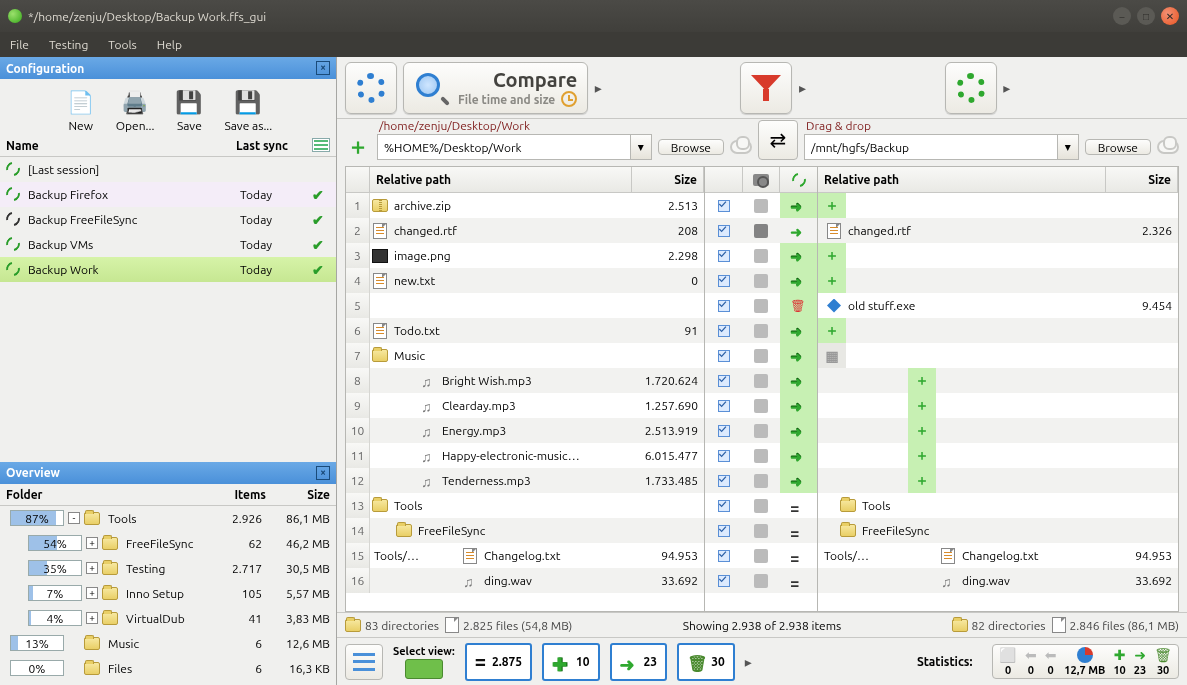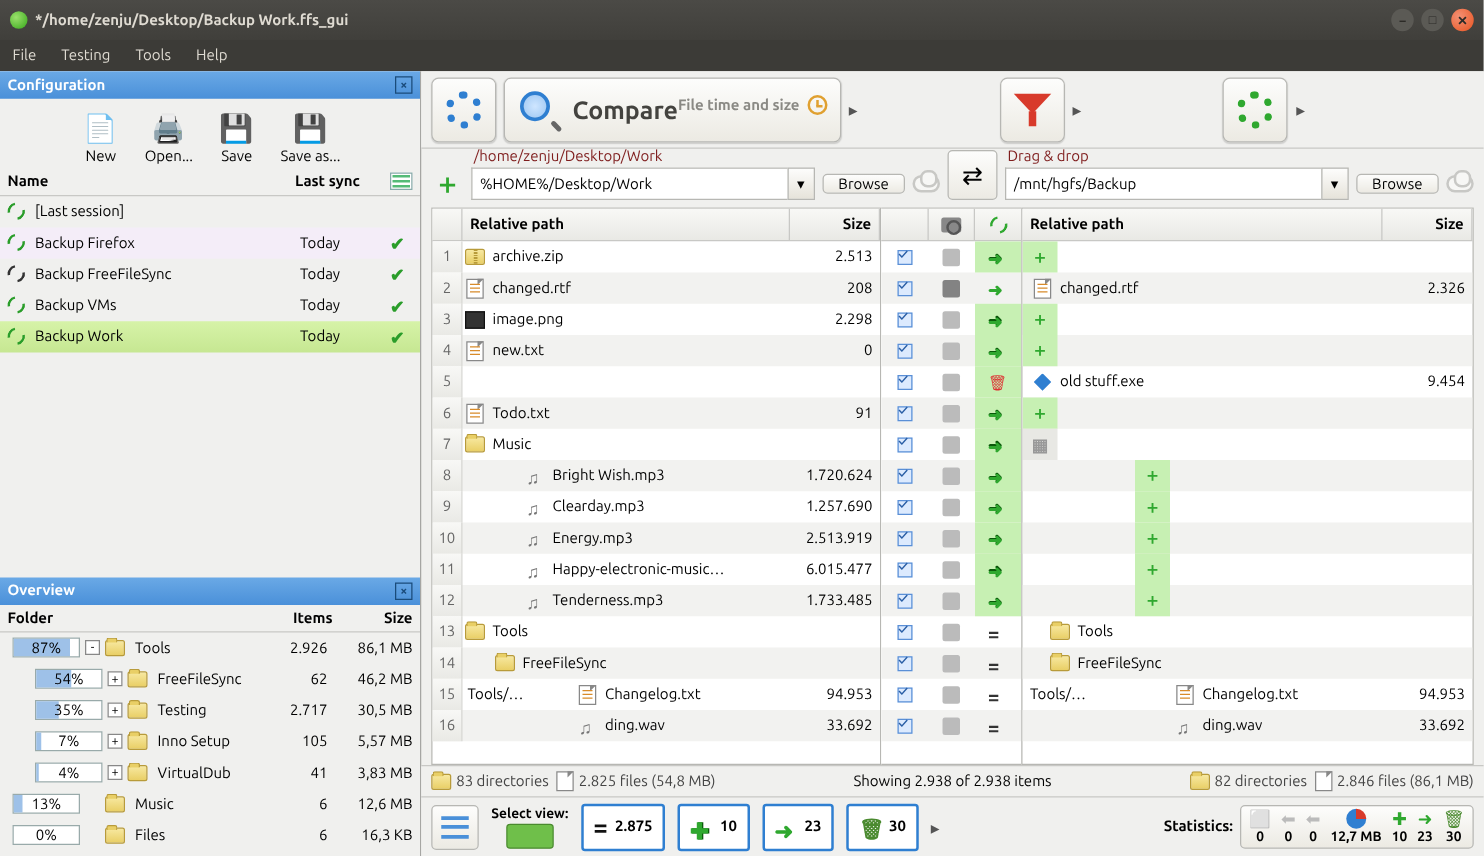--- a/index.html
+++ b/index.html
@@ -1,19 +1,19 @@
 <!DOCTYPE html>
 <html><head>
 <meta charset="utf-8">
 <style>
 * { margin: 0; padding: 0; box-sizing: border-box; font-family: "Ubuntu", "Segoe UI", sans-serif; font-size: 12px; }
 body { width: 1187px; height: 685px; background: #f0f0ee; overflow: hidden; display: flex; flex-direction: column; }
 
 
-.titlebar { height: 26px; background: linear-gradient(#4b4a46,#403f3b); color: #dfdbd2; display: flex; align-items: center; padding: 16px 8px; font-weight: bold; }
+.titlebar { height: 26px; background: linear-gradient(#4b4a46,#403f3b); color: #dfdbd2; display: flex; align-items: center; padding: 16px 8px; font-weight: normal; }
 .titlebar-left { flex: 1; display: flex; align-items: center; gap: 6px; }
 .title-icon { width: 14px; height: 14px; border-radius: 7px; background: radial-gradient(circle at 35% 35%, #9be06c, #36a81a); }
 .win-btns { display: flex; gap: 6px; }
 .win-btn { width: 18px; height: 18px; border-radius: 9px; background: #5b5a55; display: flex; align-items: center; justify-content: center; color: #2b2a27; font-size: 10px; }
 .win-btn.close { background: radial-gradient(circle at 35% 35%, #f39074, #e95420); }
 
 .menubar { height: 25px; background: #3c3b37; color: #dfdbd2; display: flex; align-items: stretch; }
 .menu-item { padding: 0 10px; display: flex; align-items: center; cursor: default; }
 
 
@@ -79,21 +79,21 @@
 .mag { width:36px; height:30px; position:relative; }
 .mag .lens{position:absolute; left:2px; top:0; width:24px; height:24px; border:3px solid #2f7fd1; border-radius:14px; background:radial-gradient(#cfe6ff,#9cc6f2);}
 .mag .hndl{position:absolute; right:0; bottom:0; width:10px; height:4px; background:#666; transform:rotate(45deg); border-radius:2px;}
 .funnel { width:30px; height:26px; position:relative; }
 .funnel::before{content:""; position:absolute; left:0; top:0; border-left:15px solid transparent; border-right:15px solid transparent; border-top:16px solid #d83a2b;}
 .funnel::after{content:""; position:absolute; left:12px; top:14px; width:6px; height:12px; background:#d83a2b;}
 .arrpair { width:34px; height:28px; position:relative; }
 .arrpair .a1,.arrpair .a2{position:absolute; width:24px; height:10px; background:#2fa82f;}
 .arrpair .a1{top:2px; left:0; clip-path:polygon(0 50%,30% 0,30% 30%,100% 30%,100% 70%,30% 70%,30% 100%);}
 .arrpair .a2{bottom:2px; right:0; clip-path:polygon(100% 50%,70% 0,70% 30%,0 30%,0 70%,70% 70%,70% 100%);}
-.big-txt { display:flex; flex-direction:row; align-items:flex-start; }
+.big-txt { display:flex; flex-direction:column; align-items:flex-end; }
 .big-txt .t1 { font-size:20px; font-weight:bold; color:#44433f; }
 .big-txt .t2 { font-size:13px; font-weight:bold; color:#8a8984; display:flex; align-items:center; gap:6px;}
 .chev { width:8px; display:flex; align-items:center; justify-content:center; font-size:14px; color:#555; padding:0 4px; }
 .mini-clock { width:16px; height:16px; border:2px solid #e0a030; border-radius:9px; position:relative;}
 .mini-clock::before{content:"";position:absolute;left:5px;top:2px;width:2px;height:5px;background:#e0a030;}
 .mini-clock::after{content:"";position:absolute;left:5px;top:6px;width:5px;height:2px;background:#e0a030;}
 .mirror-arr{color:#555;font-size:14px;font-weight:bold;}
 
 
 .pathbar { display:flex; align-items:flex-end; gap:6px; padding:0 8px 6px; }
@@ -174,21 +174,21 @@
 .selview .gic{width:38px;height:20px;background:#6fbf4a;border:1px solid #4a8a2f;border-radius:3px;}
 .viewbtn{height:38px;border:2px solid #2f7fd1;border-radius:3px;background:#fff;display:flex;align-items:center;gap:6px;padding:0 8px;font-weight:bold;}
 .vb-eq::before{content:"=";font-size:20px;color:#111;}
 .vb-cr{width:18px;height:16px;color:#2fa82f;font-size:18px;font-weight:bold;}
 .vb-cr::before{content:"➜";}
 .vb-cr.plus::before{content:"✚";text-shadow:1px 0 #0a580a;}
 .vb-del{width:18px;height:16px;}
 .vb-del::before{content:"🗑";font-size:16px;color:#4a8a2f;}
 .vchev{font-size:14px;color:#555;}
 
-.stats{margin-left:auto;display:flex;align-items:center;gap:6px;}
+.stats{margin-left:auto;display:flex;align-items:center;gap:20px;}
 .stat-box{border:1px solid #b7b7b3;border-radius:4px;background:linear-gradient(#fdfdfc,#eceae3);padding:2px 6px;display:flex;gap:8px;align-items:center;}
 .stat-col{display:flex;flex-direction:column;align-items:center;gap:1px;}
 .si{font-size:14px;}
 .sv{font-weight:bold;font-size:11px;}
 .pie{width:16px;height:16px;border-radius:8px;background:conic-gradient(#d83a2b 0 90deg,#2f7fd1 90deg 360deg);}
 </style>
 </head>
 <body>
 
 <div class="titlebar">

